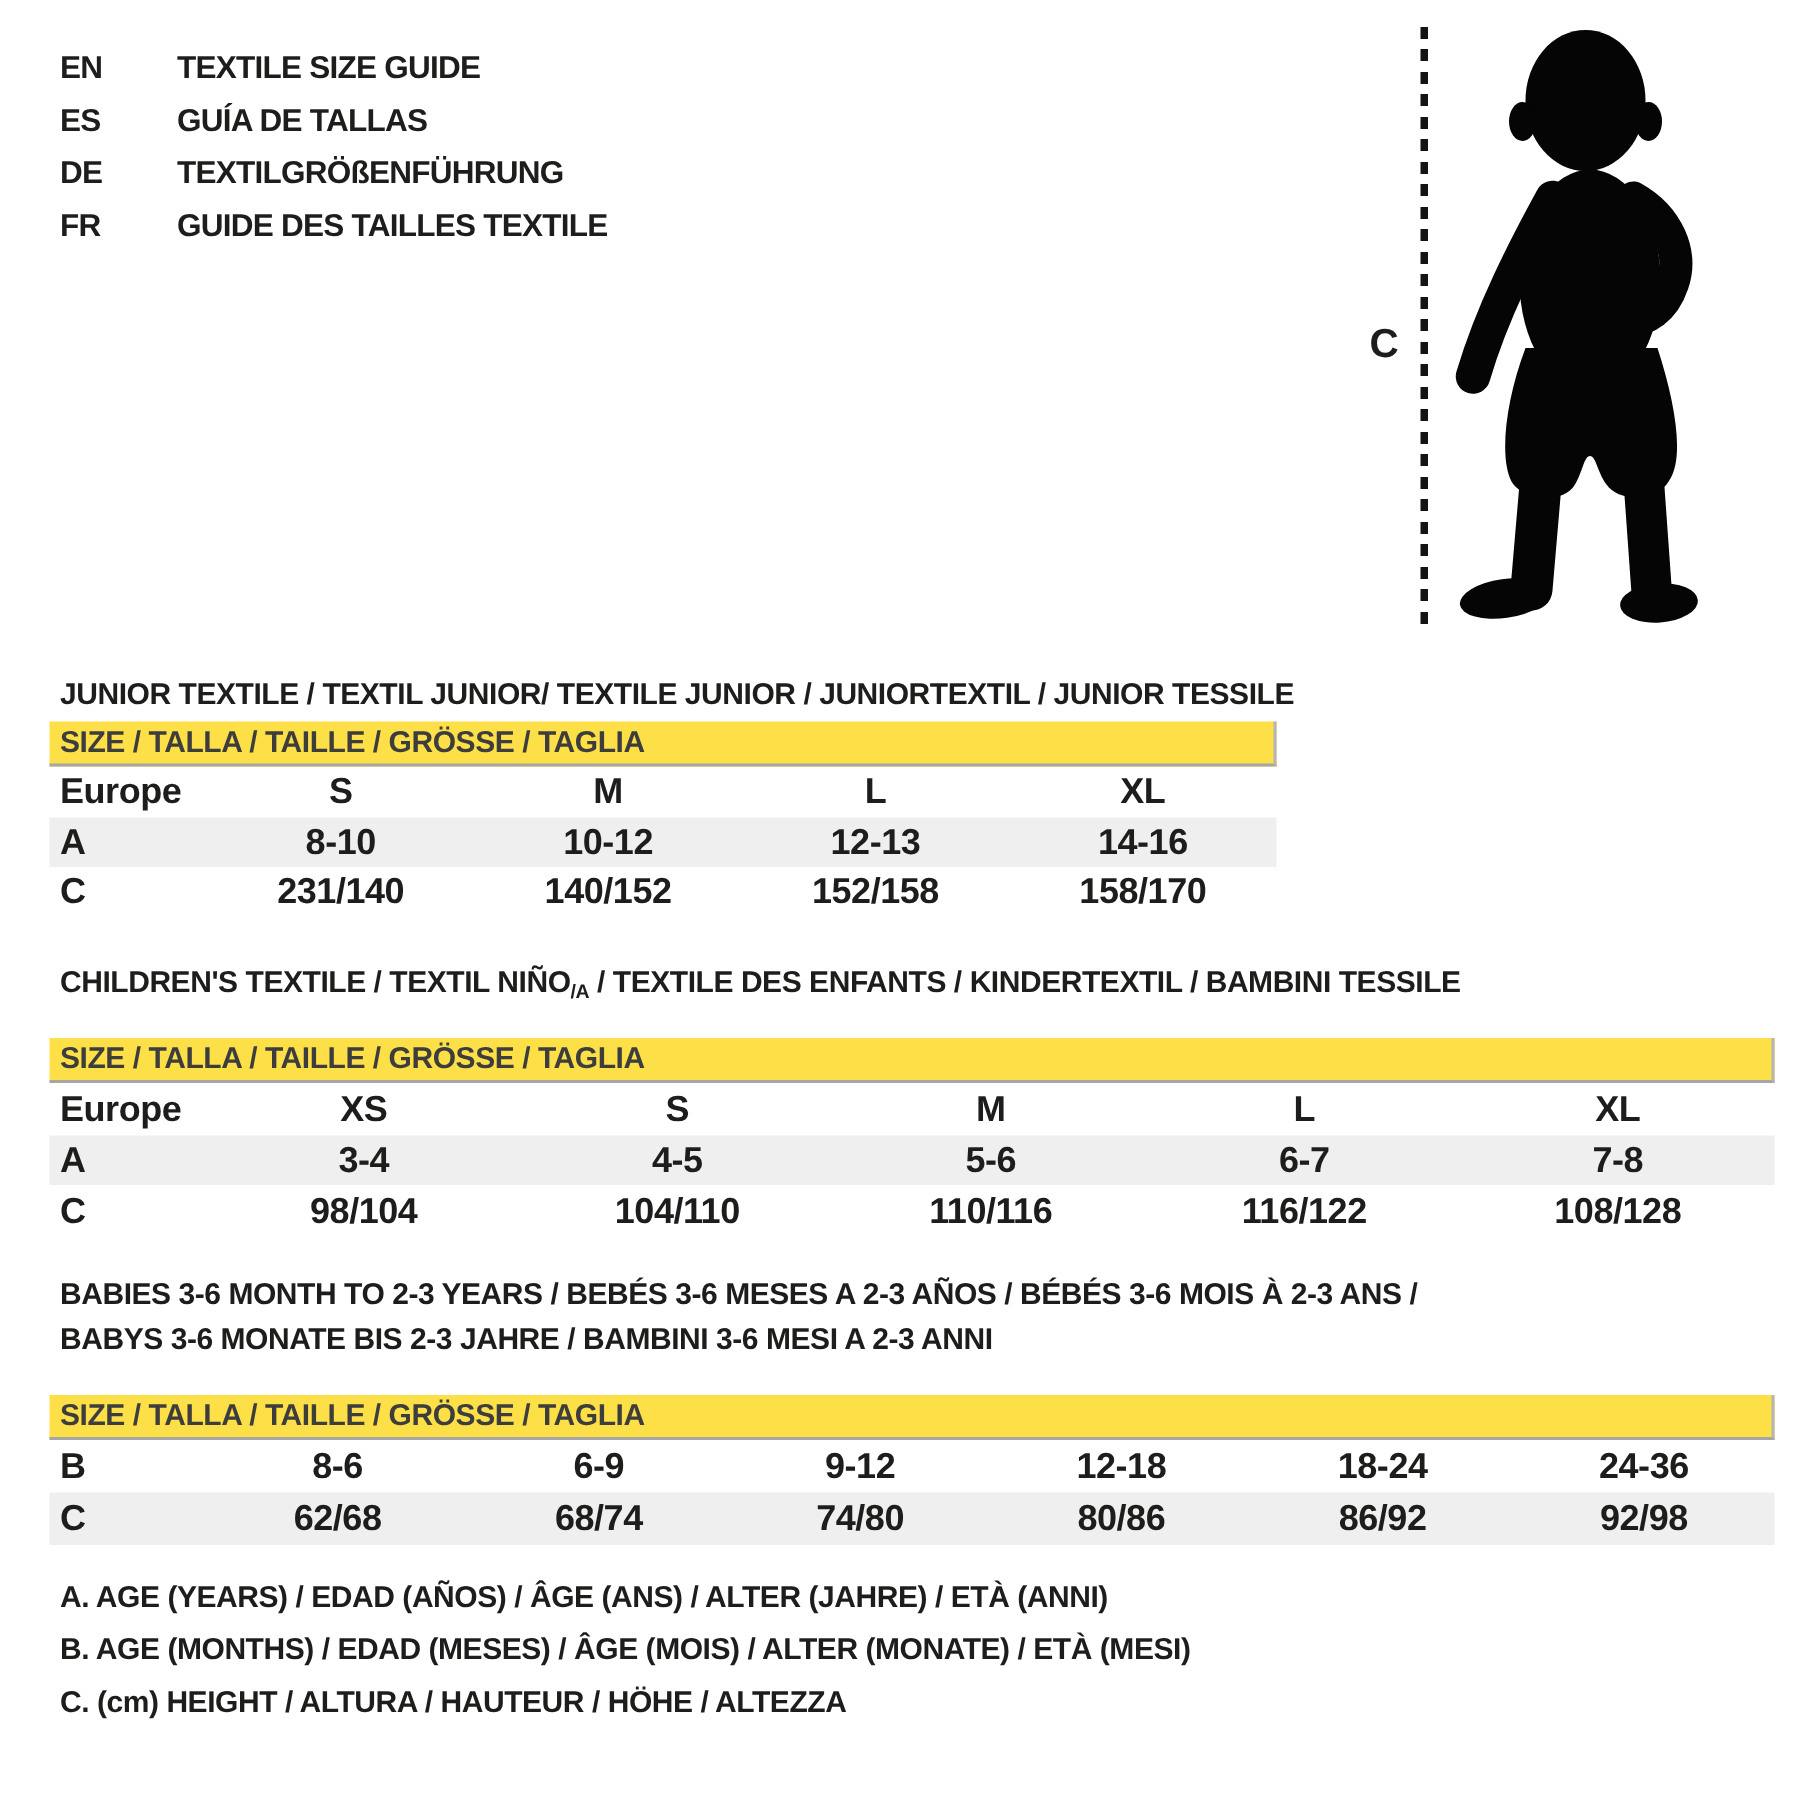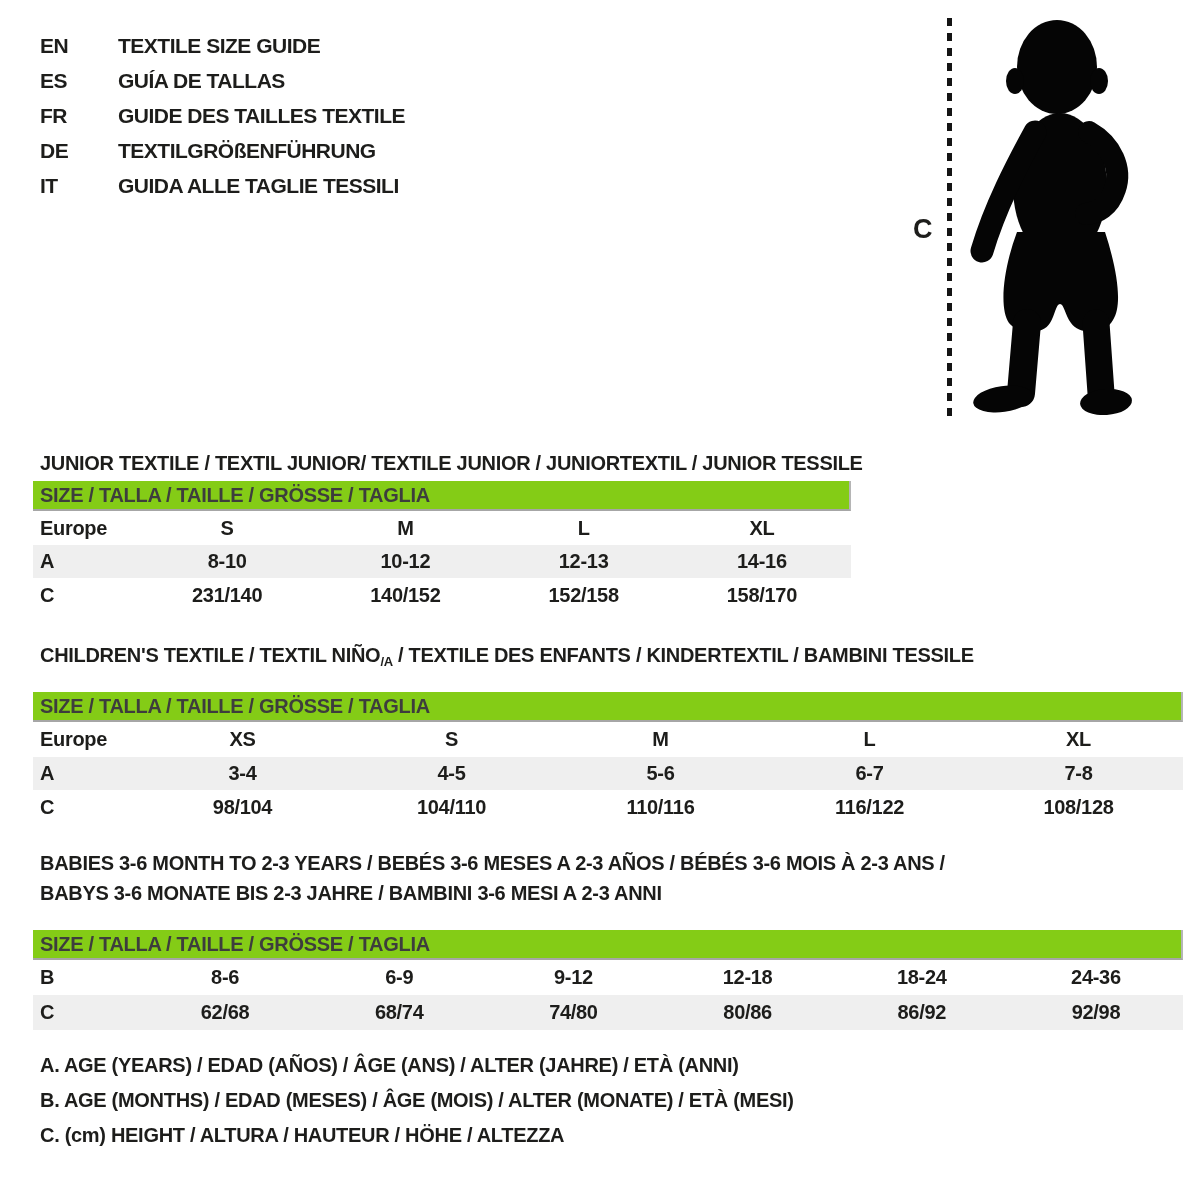--- a/index.html
+++ b/index.html
@@ -19,25 +19,25 @@
   }
   .measure-label{position:absolute;left:913px;top:214px;font-size:27px;}
   .baby-figure{position:absolute;left:965px;top:17px;width:170px;height:400px;}
   
   .section-title{position:absolute;font-size:20px;letter-spacing:-0.3px;white-space:nowrap;}
   .sub-a{font-size:13px;vertical-align:-4px;}
   .two-line{line-height:30px;}
   
   .tbl{position:absolute;}
   .tbl-header{
-    height:30px;background:#84cc16;border-bottom:2px solid #a6a6a6;border-right:2px solid #b5b5b5;
+    height:30px;background:#fde047;border-bottom:2px solid #a6a6a6;border-right:2px solid #b5b5b5;
     display:flex;align-items:center;padding-left:7px;font-size:20px;color:#3d3d3d;
     letter-spacing:-0.3px;box-sizing:border-box;
   }
-  .tbl-row{display:flex;align-items:center;font-size:20px;letter-spacing:-0.3px;}
+  .tbl-row{display:flex;align-items:center;font-size:24px;letter-spacing:-0.3px;justify-content:flex-end;}
   .tbl-row.shaded{background:#efefef;}
   .cell-label{width:105px;padding-left:7px;box-sizing:border-box;}
   .cell{flex:1;text-align:center;}
   
   .legend{position:absolute;left:40px;top:1048px;font-size:20px;letter-spacing:-0.3px;}
   .legend-line{height:35px;display:flex;align-items:center;white-space:nowrap;}
 </style>
 </head>
 <body>
 
@@ -46,30 +46,26 @@
   <div class="lang-block">
     <div class="lang-row">
       <span class="lang-code">EN</span>
       <span class="lang-label">TEXTILE SIZE GUIDE</span>
     </div>
     <div class="lang-row">
       <span class="lang-code">ES</span>
       <span class="lang-label">GUÍA DE TALLAS</span>
     </div>
     <div class="lang-row">
-      <span class="lang-code">FR</span>
-      <span class="lang-label">GUIDE DES TAILLES TEXTILE</span>
-    </div>
-    <div class="lang-row">
       <span class="lang-code">DE</span>
       <span class="lang-label">TEXTILGRÖßENFÜHRUNG</span>
     </div>
     <div class="lang-row">
-      <span class="lang-code">IT</span>
-      <span class="lang-label">GUIDA ALLE TAGLIE TESSILI</span>
+      <span class="lang-code">FR</span>
+      <span class="lang-label">GUIDE DES TAILLES TEXTILE</span>
     </div>
   </div>
 
   <div class="measure-line"></div>
   <div class="measure-label">C</div>
 
   <svg class="baby-figure" viewBox="0 0 170 400" xmlns="http://www.w3.org/2000/svg">
     <g fill="#050505" stroke="#050505">
 
       <ellipse cx="92" cy="50" rx="40" ry="47" stroke="none"></ellipse>

